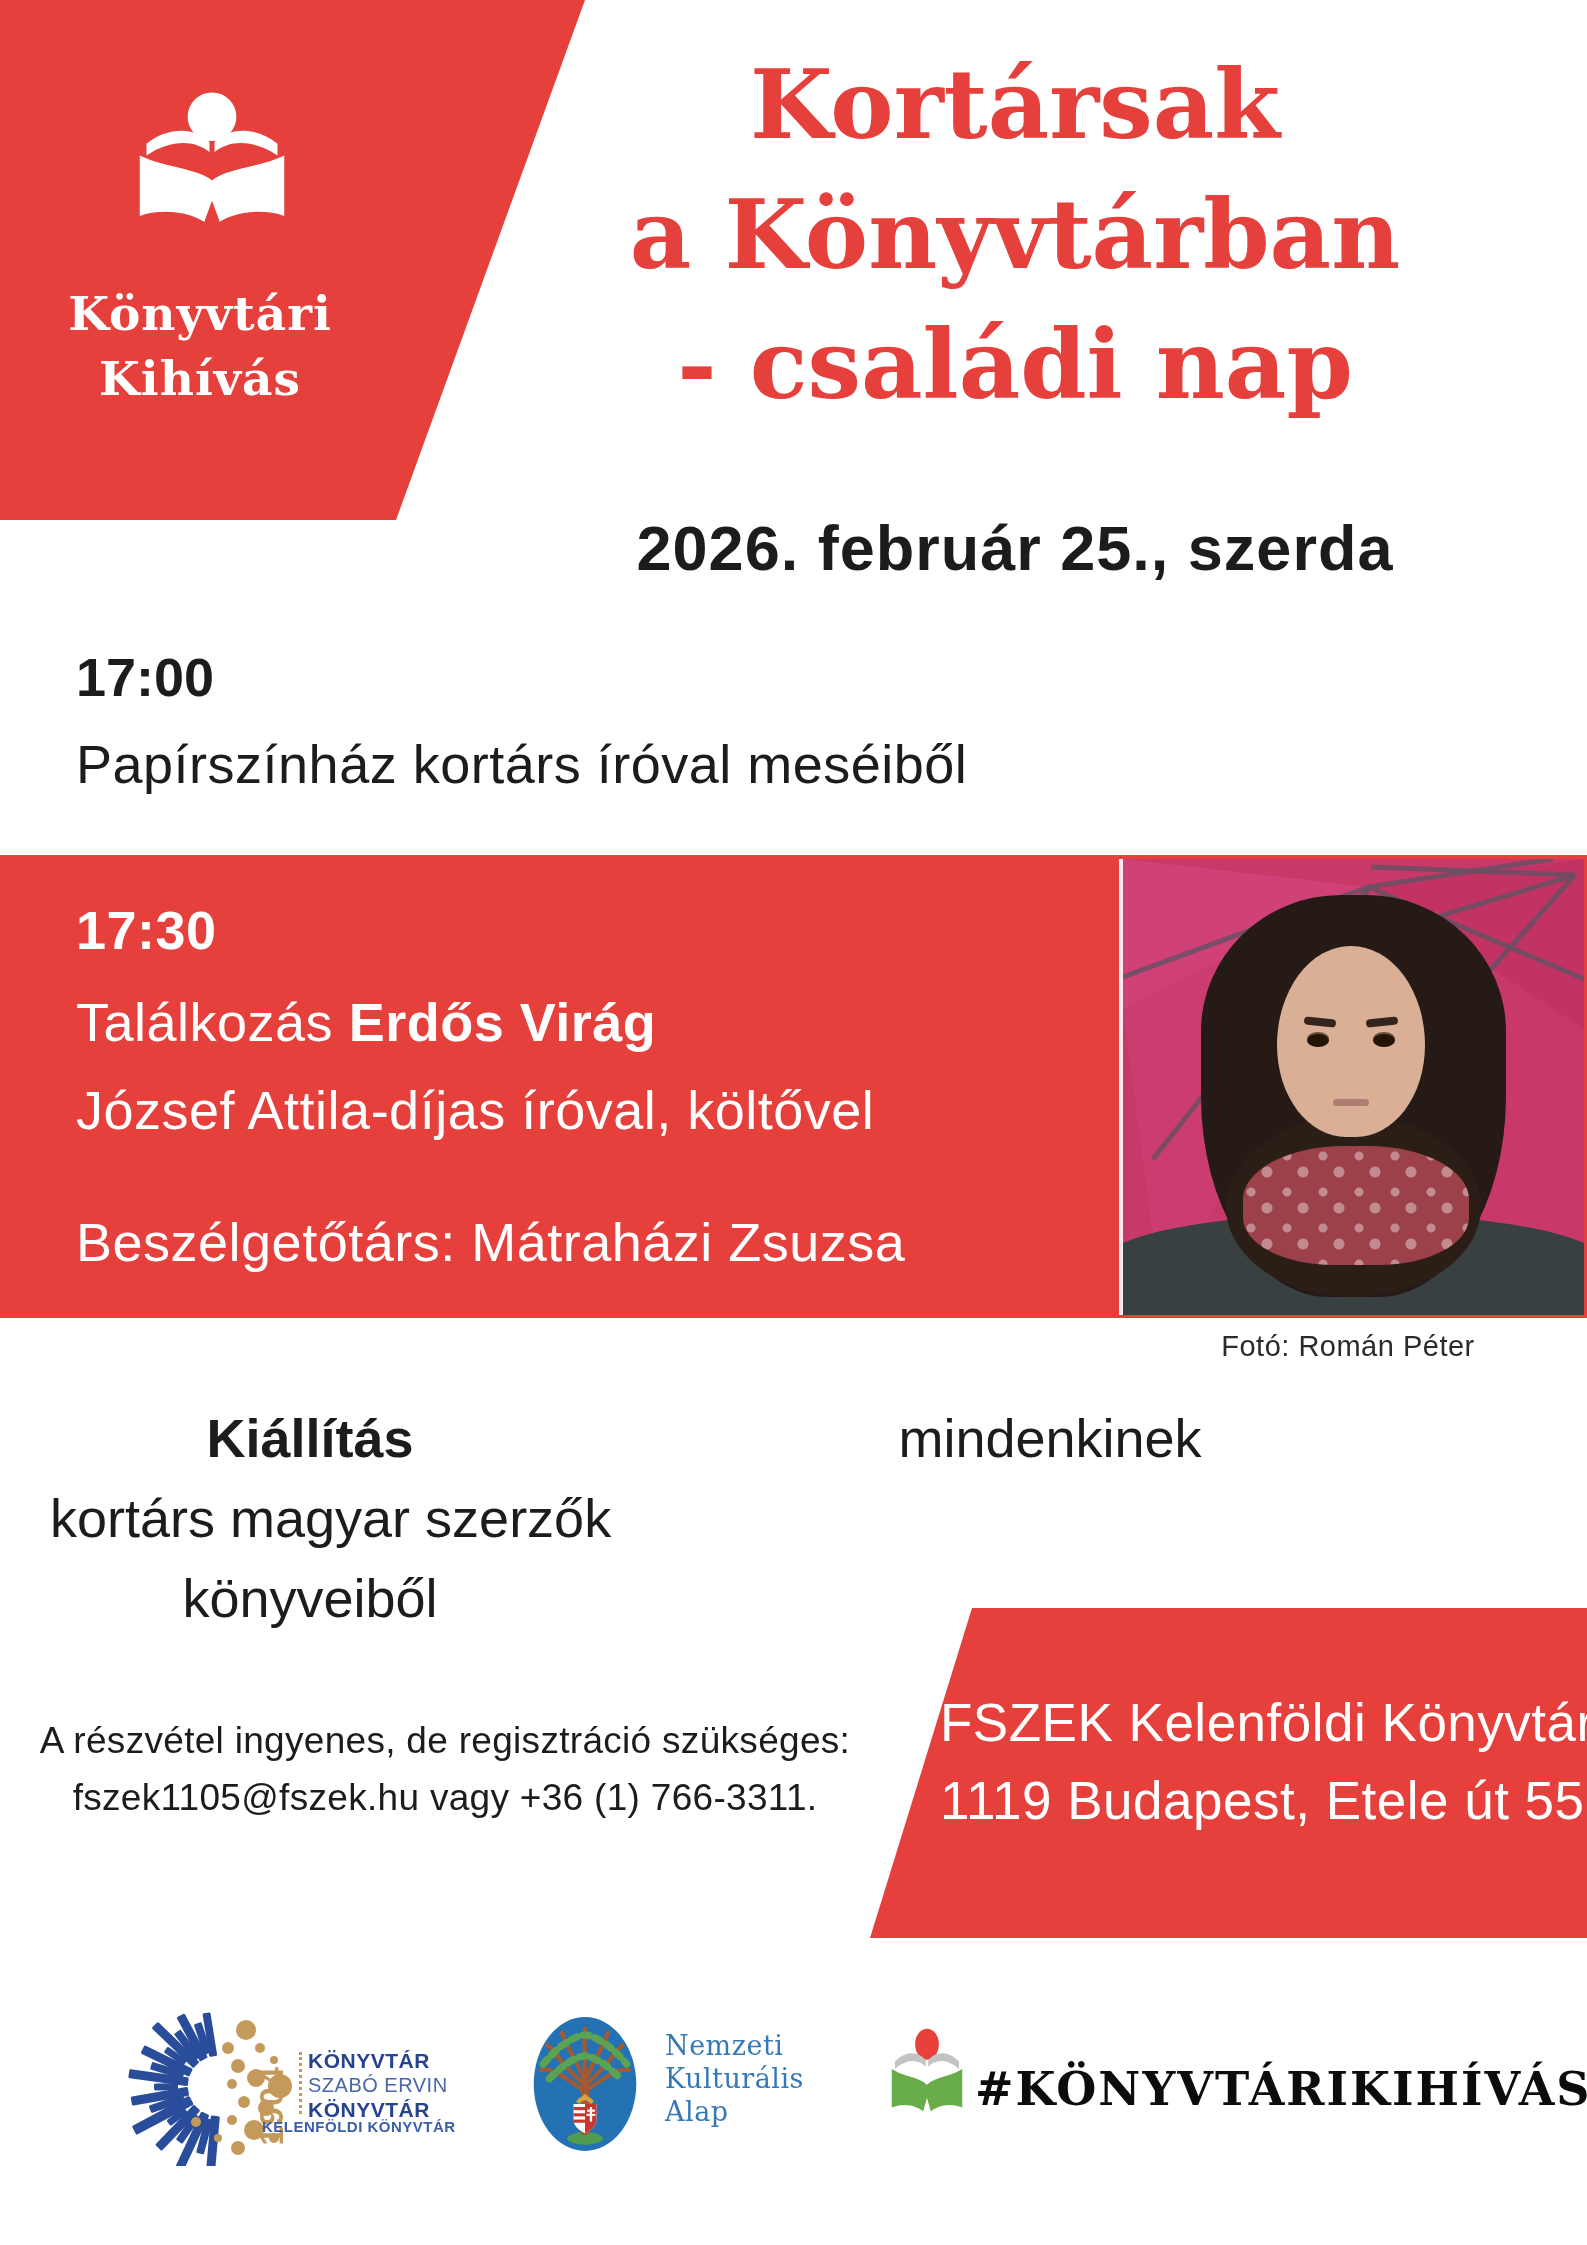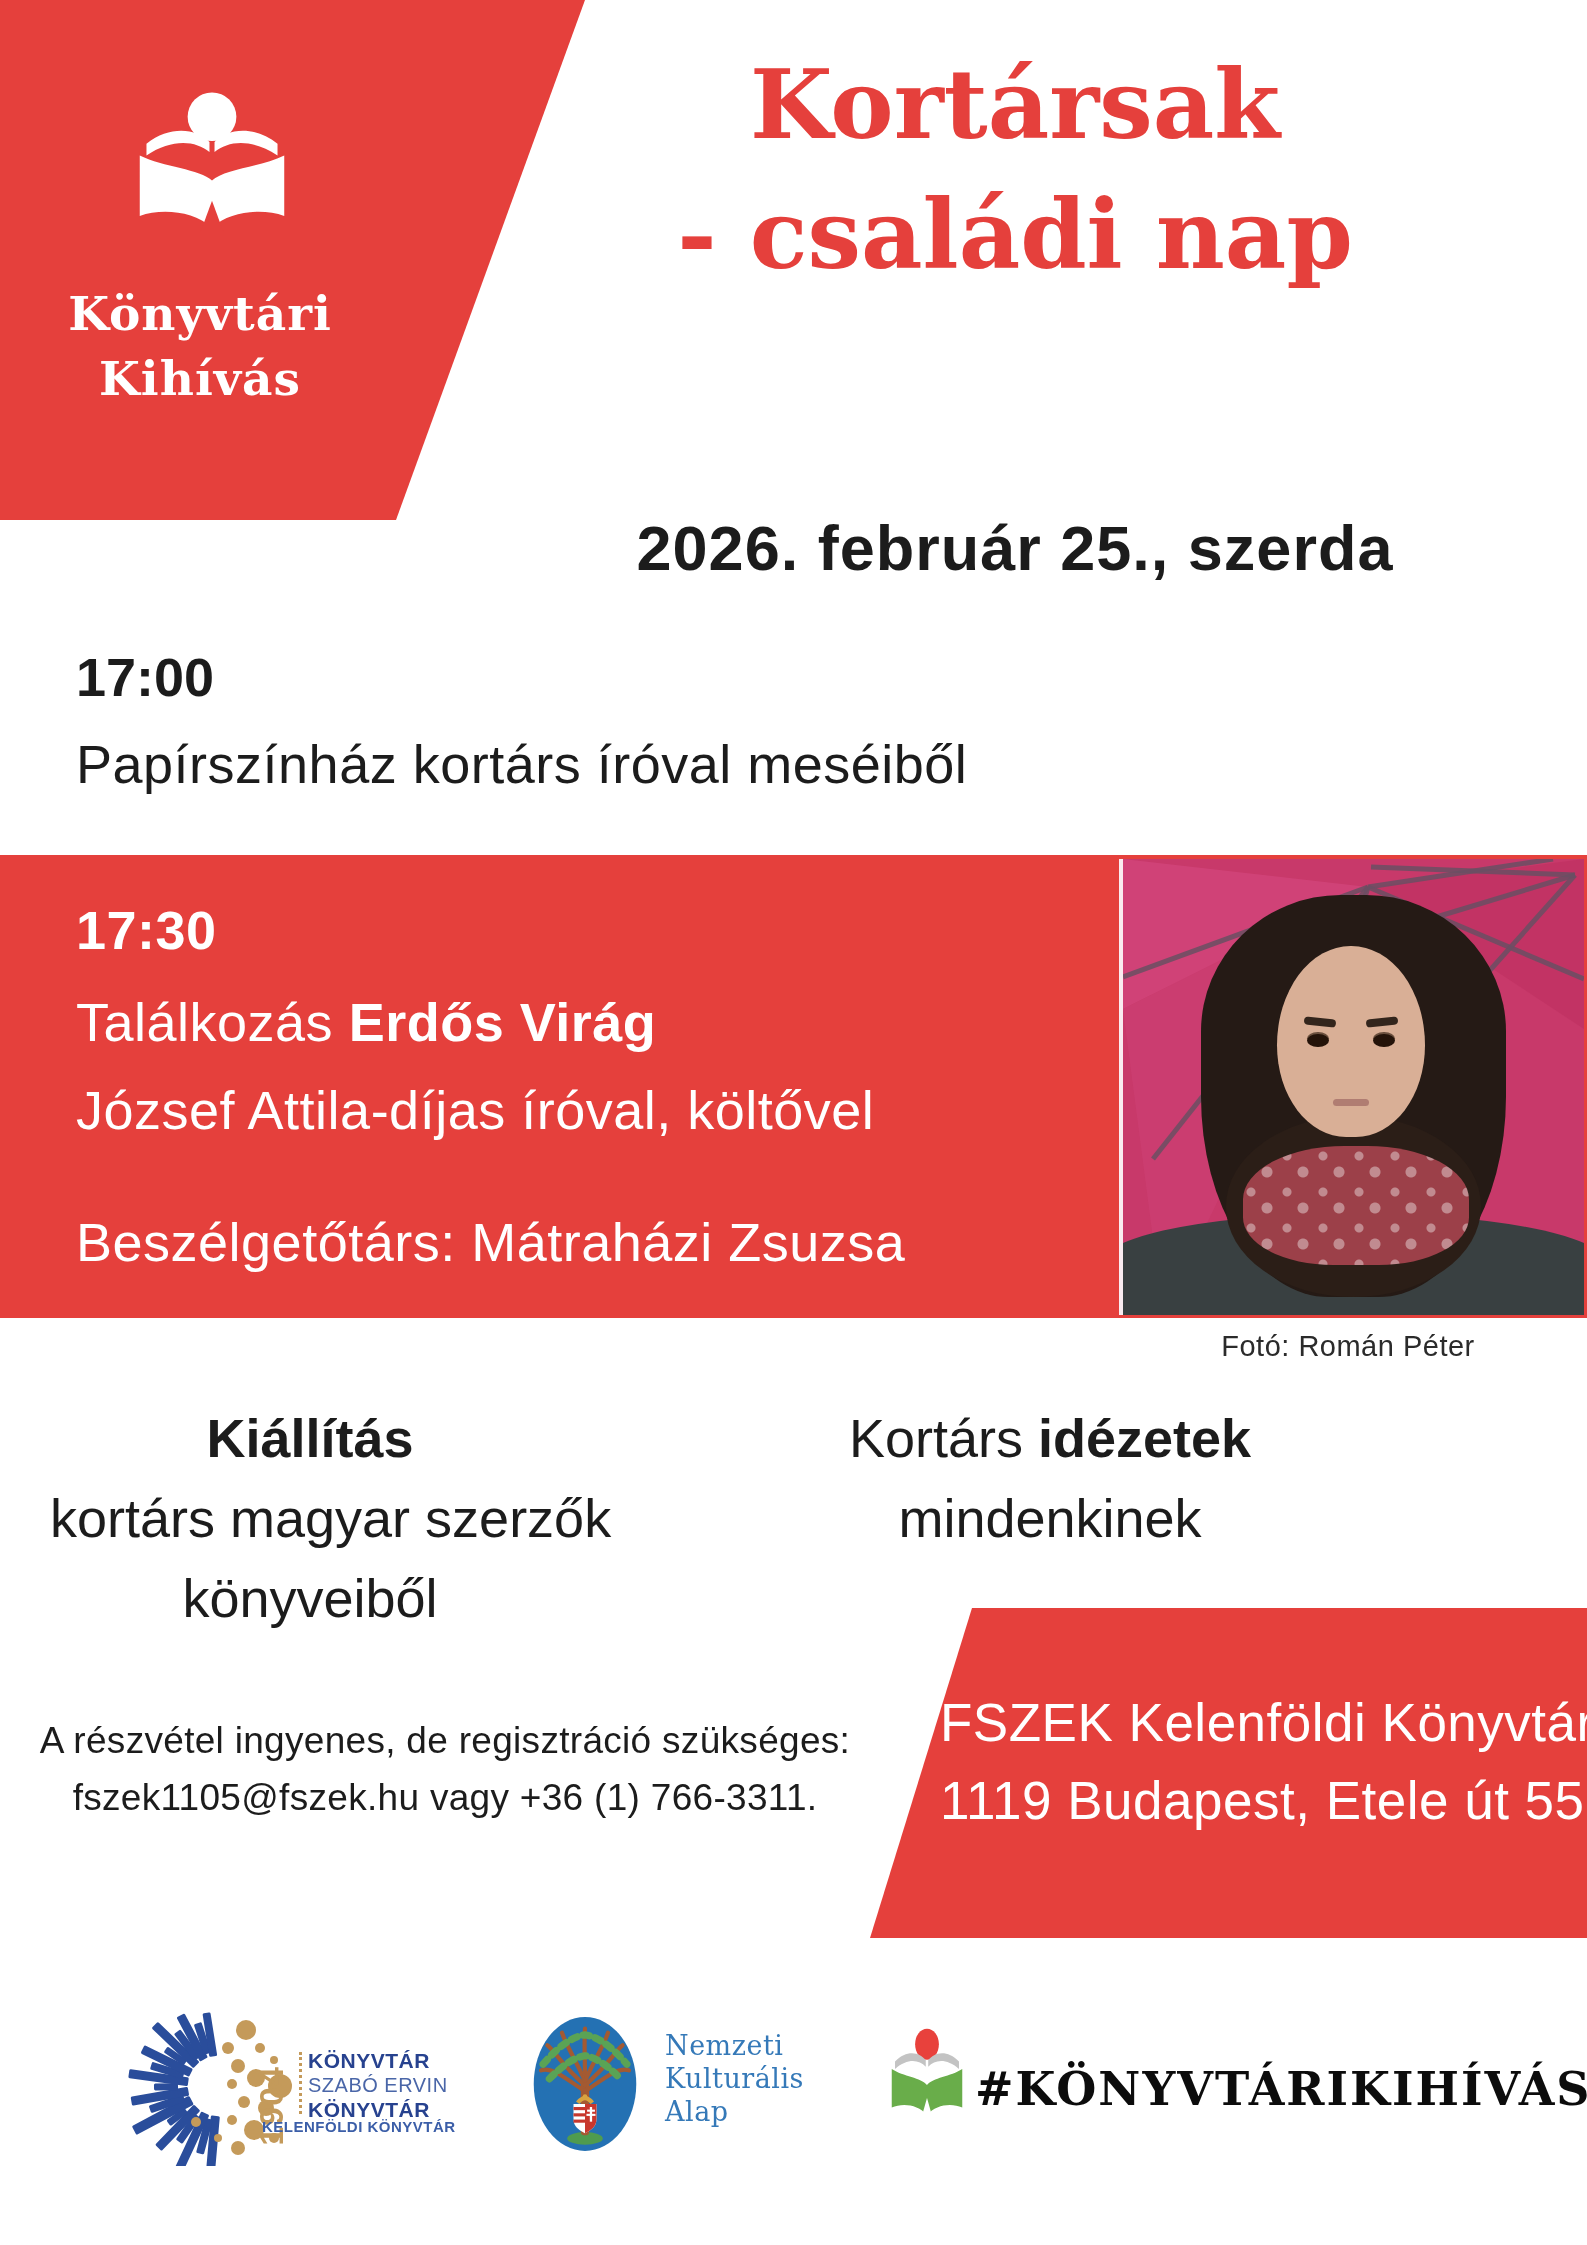--- a/index.html
+++ b/index.html
@@ -127,20 +127,21 @@
       <path d="M86,172 L100,134 L114,172 Z" fill="#e5403c"></path>
     </svg>
     <div class="badge-text">
       <div>Könyvtári</div>
       <div>Kihívás</div>
     </div>
   </div>
 
   <div class="title">
     <div>Kortársak</div>
+    <div>a Könyvtárban</div>
     <div>- családi nap</div>
   </div>
   <div class="date">2026. február 25., szerda</div>
 
   <div class="e1-time">17:00</div>
   <div class="e1-desc">Papírszínház kortárs íróval meséiből</div>
 
   <div class="band">
     <div class="t t1">17:30</div>
     <div class="t t2"><span>Találkozás </span><b>Erdős Virág</b></div>
@@ -175,21 +176,20 @@
     <div class="scarf"></div>
   </div>
   <div class="caption">Fotó: Román Péter</div>
 
   <div class="prog prog-left">
     <div class="row"><b>Kiállítás</b></div>
     <div class="row">kortárs magyar szerzők</div>
     <div class="row">könyveiből</div>
   </div>
   <div class="prog prog-right">
-    <div class="row"><span>Kortárs </span><b>idézetek</b></div>
     <div class="row">mindenkinek</div>
   </div>
 
   <div class="reg">
     <div>A részvétel ingyenes, de regisztráció szükséges:</div>
     <div>fszek1105@fszek.hu vagy +36 (1) 766-3311.</div>
   </div>
 
   <div class="venue">
     <div class="venue-inner">

